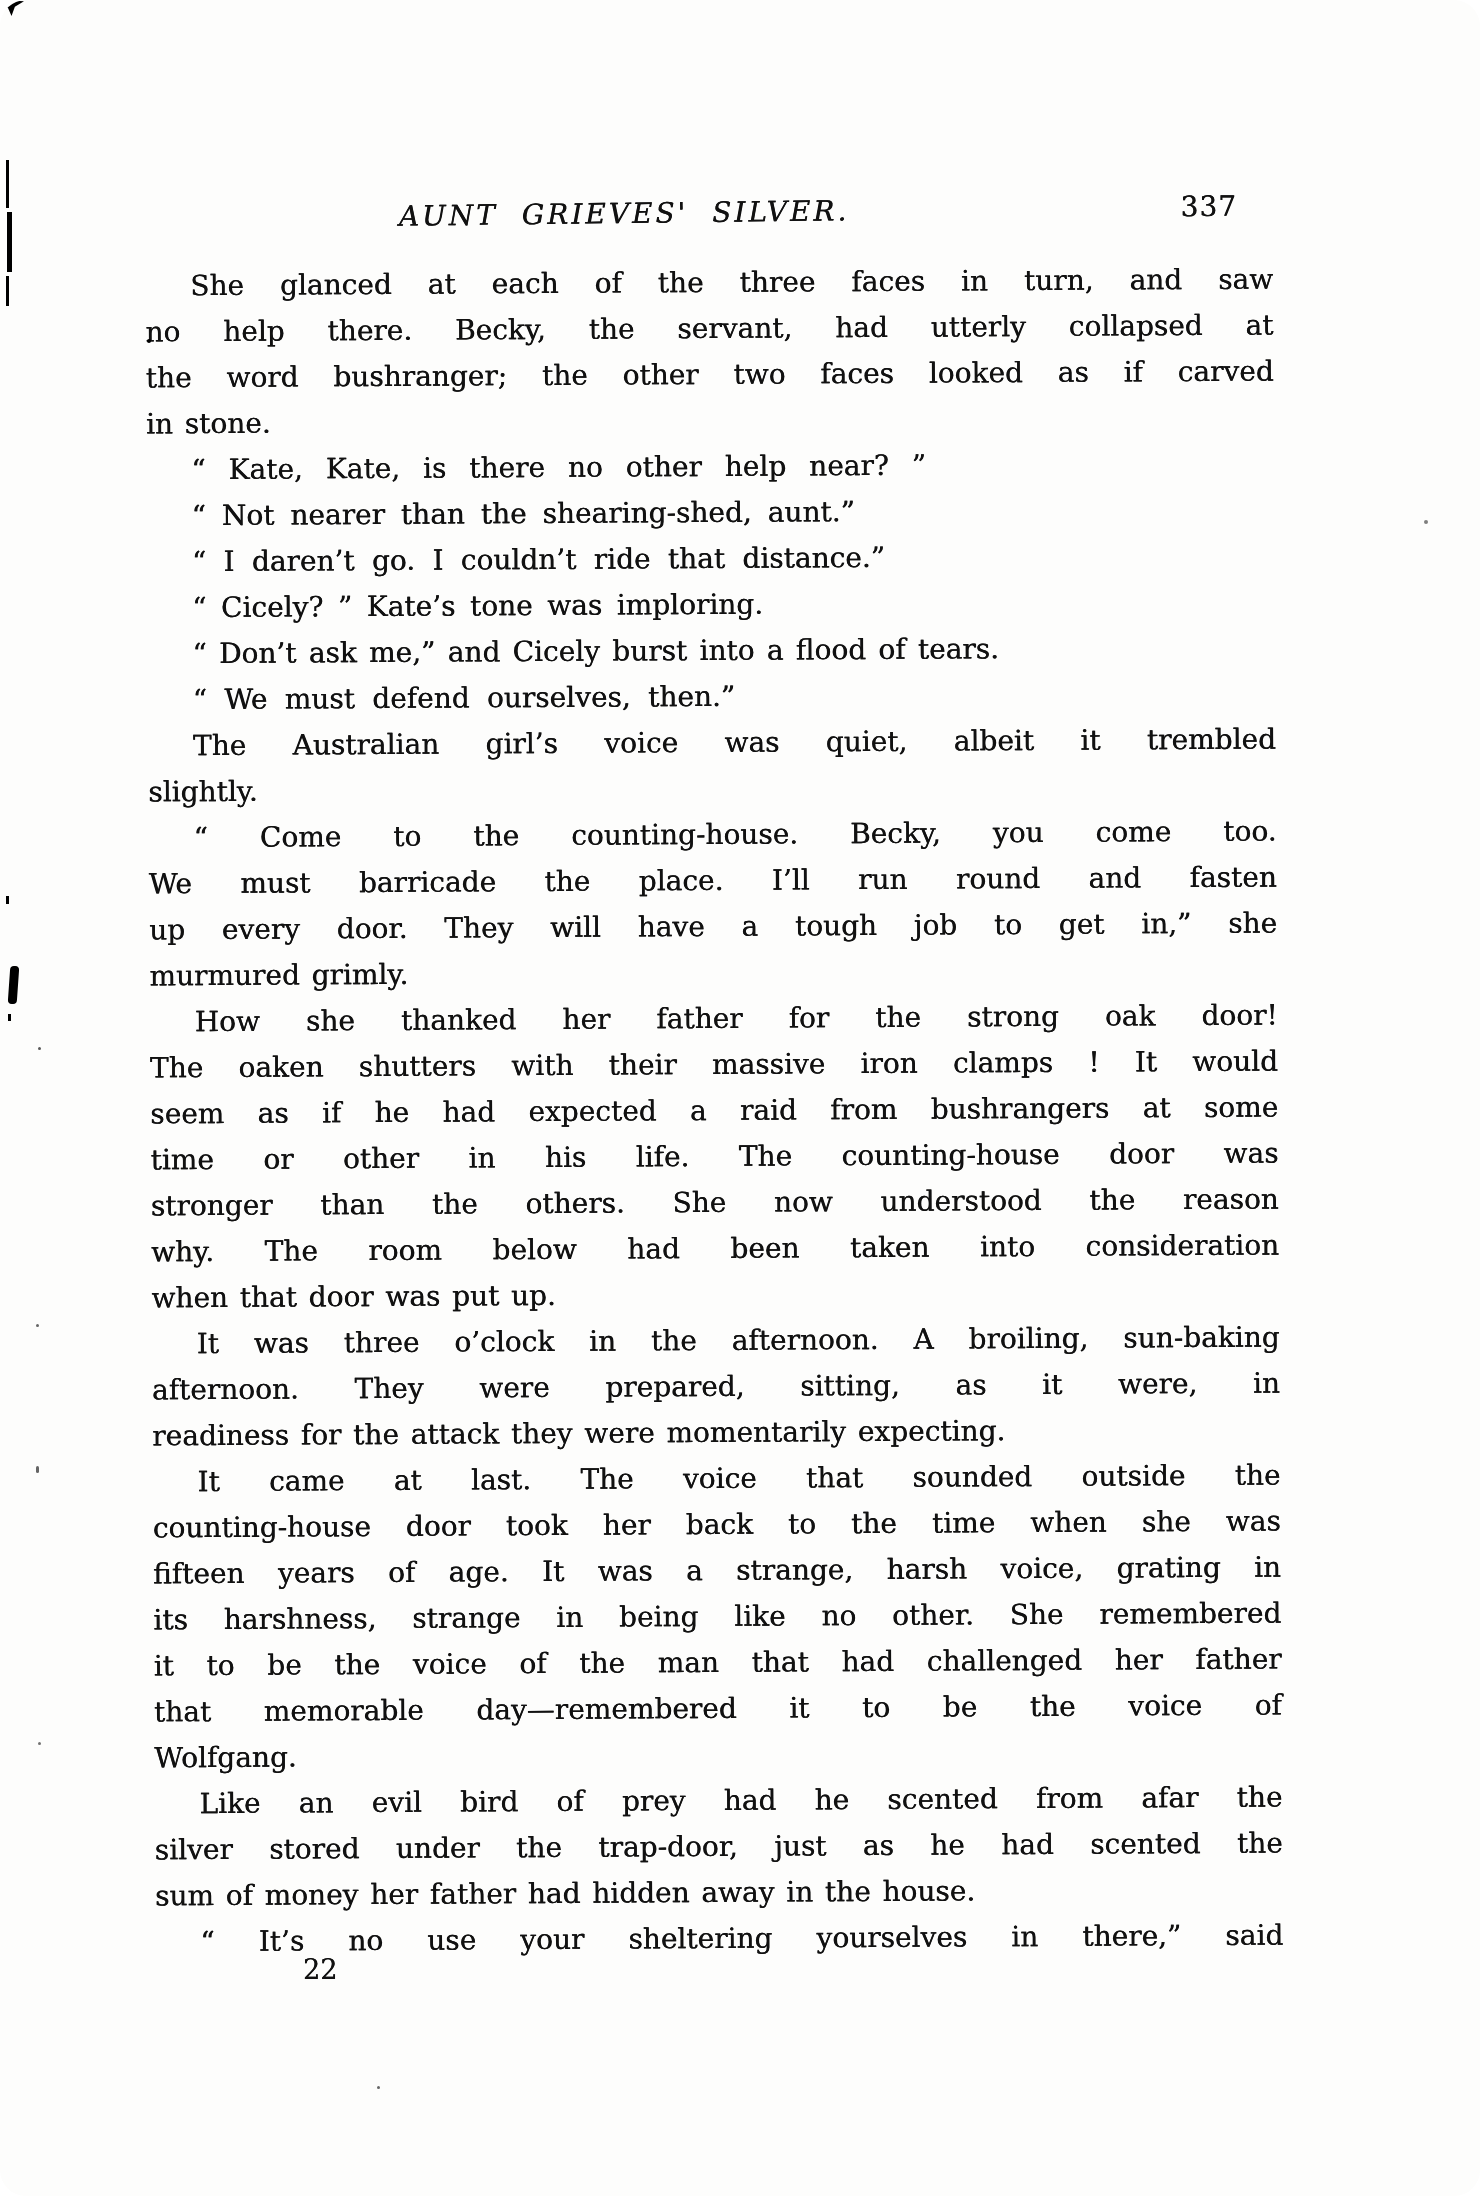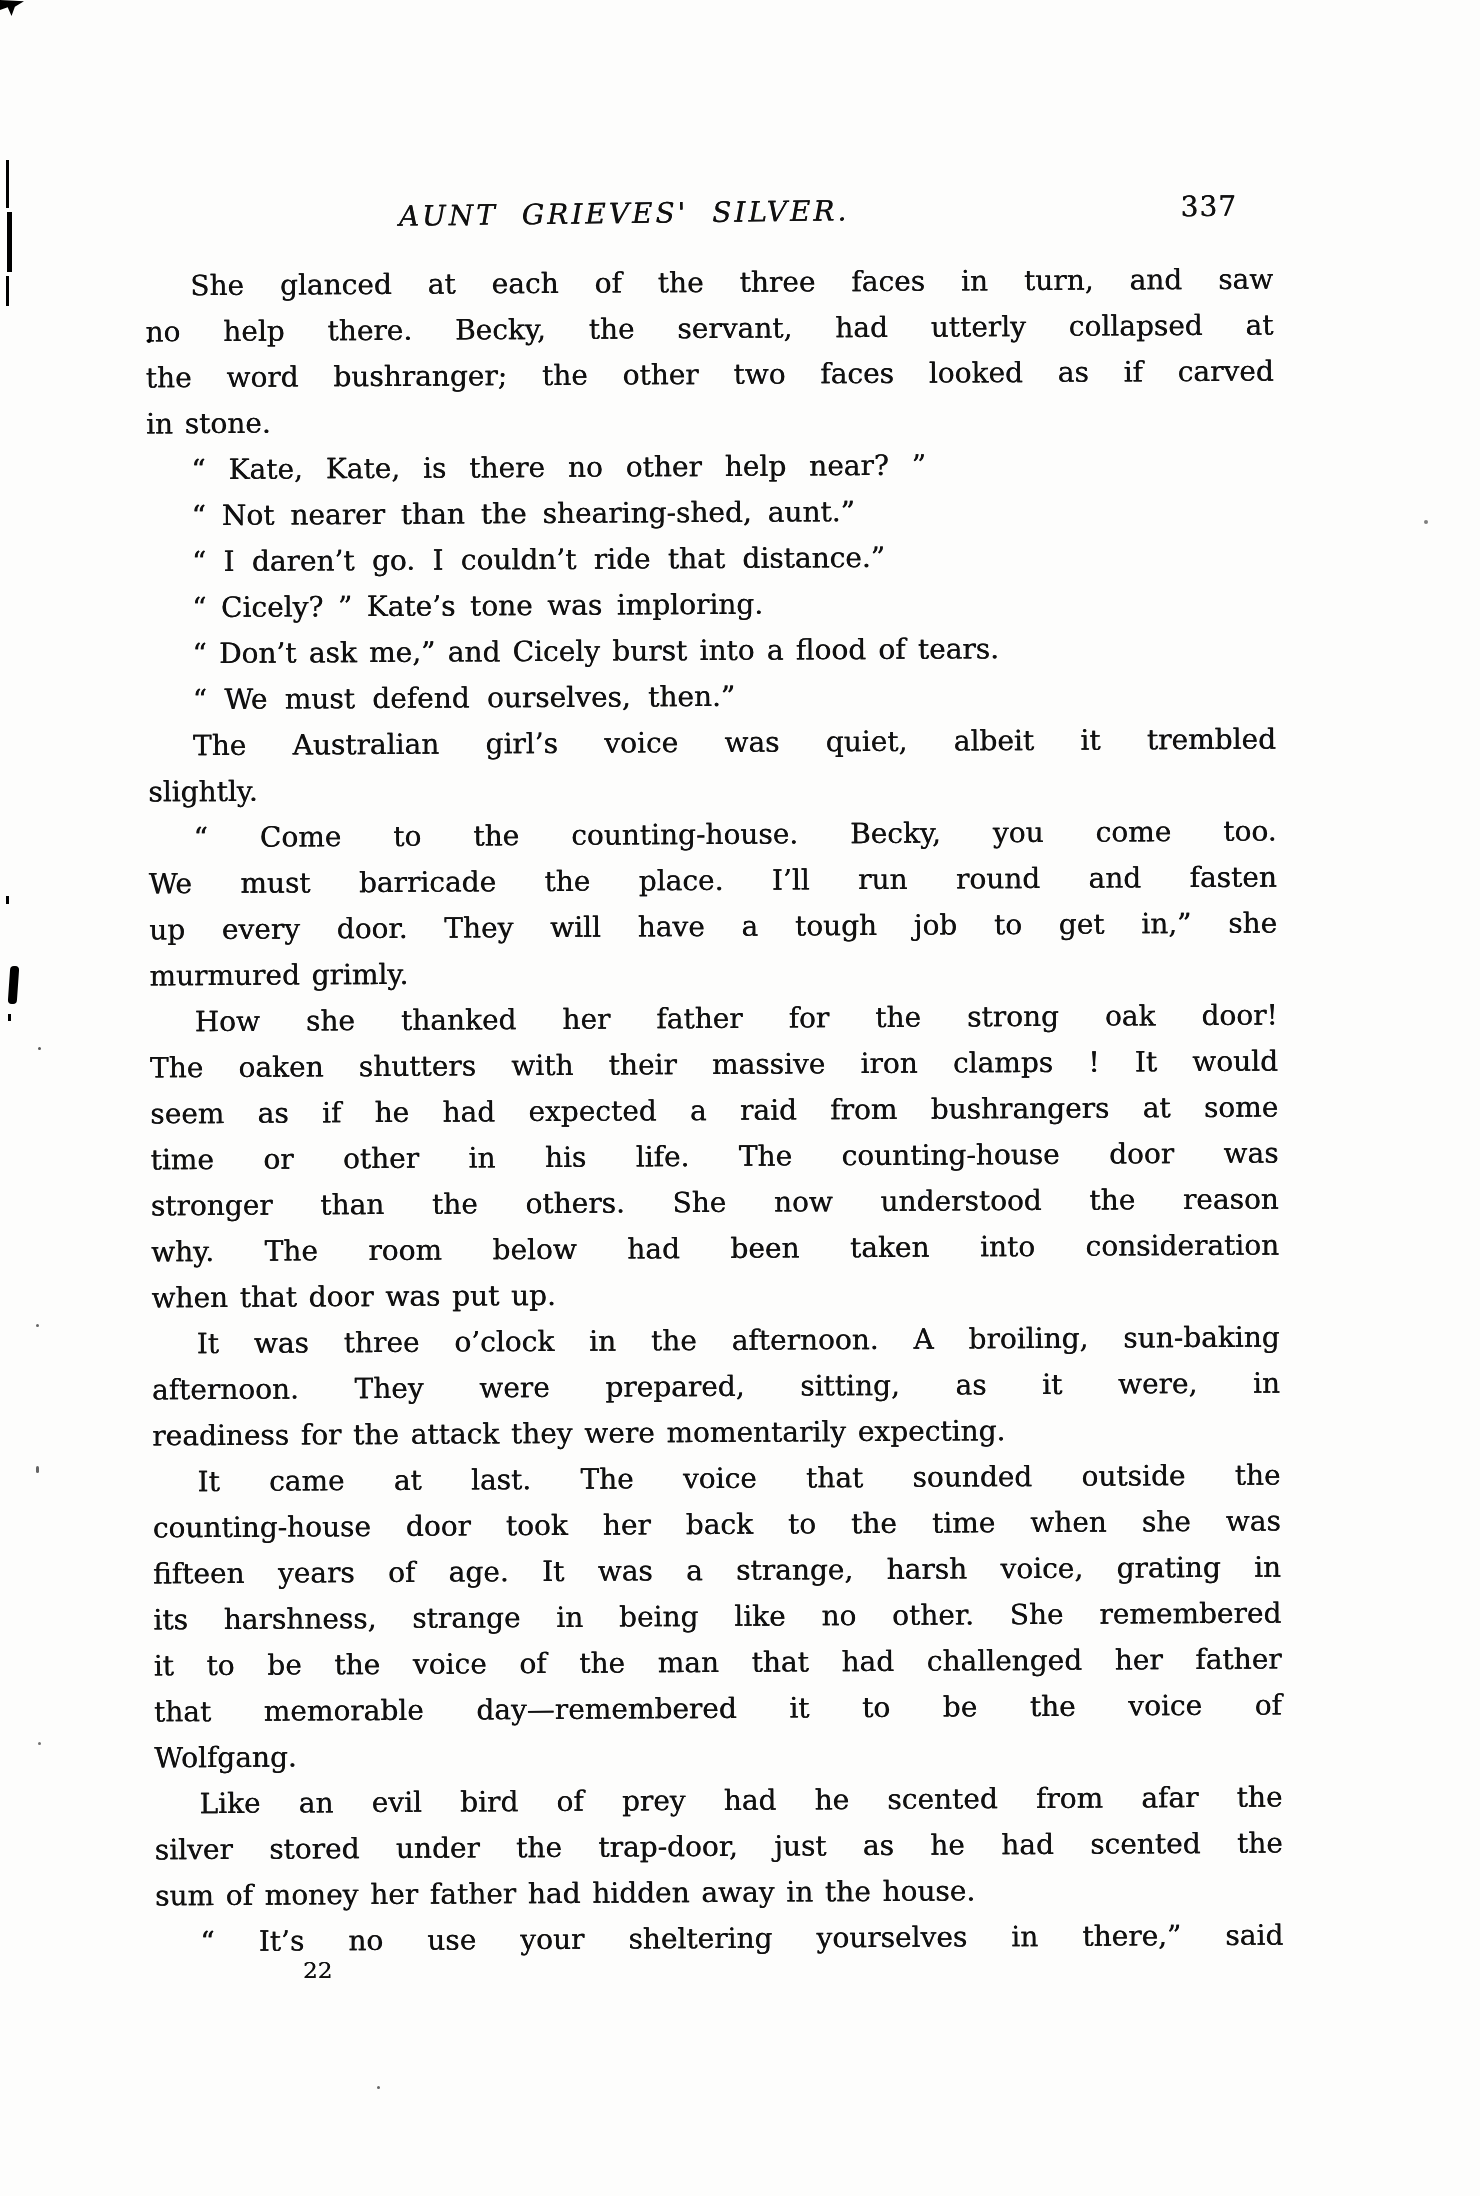--- a/index.html
+++ b/index.html
@@ -8,20 +8,21 @@
     background: #ffffff;
   }
   .page {
     position: relative;
     width: 1480px;
     height: 2196px;
     background: #fdfdfc;
     overflow: hidden;
     font-family: "DejaVu Serif", "Liberation Serif", serif;
     color: #111;
+    border-radius: 26px;
   }
   
   .header-row {
     position: absolute;
     left: 145px;
     top: 190px;
     width: 1128px;
     height: 46px;
     transform: rotate(-0.7deg);
   }
@@ -68,21 +69,21 @@
   .line.just {
     white-space: normal;
     text-align-last: justify;
   }
   .line.indent { text-indent: 45px; }
   
   .signature-mark {
     position: absolute;
     left: 303px;
     top: 1950px;
-    font-size: 23px;
+    font-size: 27px;
     line-height: 40px;
     text-shadow: 0.35px 0 0 currentColor;
   }
   
   .artifact { position: absolute; background: #000; }
   .a-wedge {
     left: 0; top: 0; width: 24px; height: 16px;
     clip-path: polygon(0 0, 100% 8%, 62% 42%, 48% 100%, 32% 45%, 0 62%);
   }
   .a-vline1 { left: 6px;  top: 160px; width: 3px; height: 48px; }

